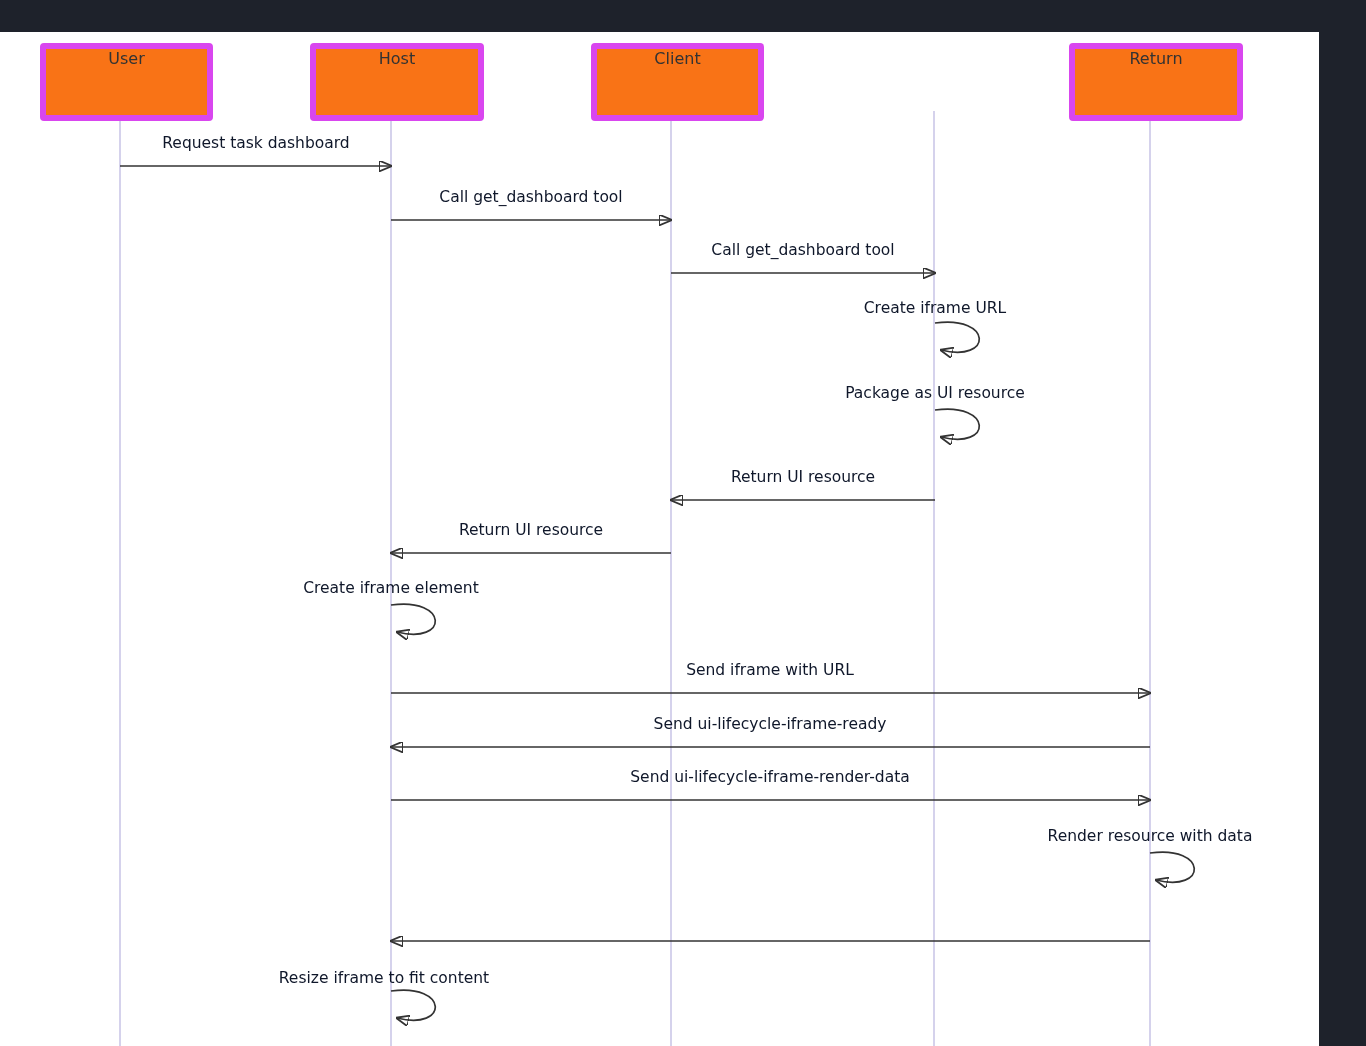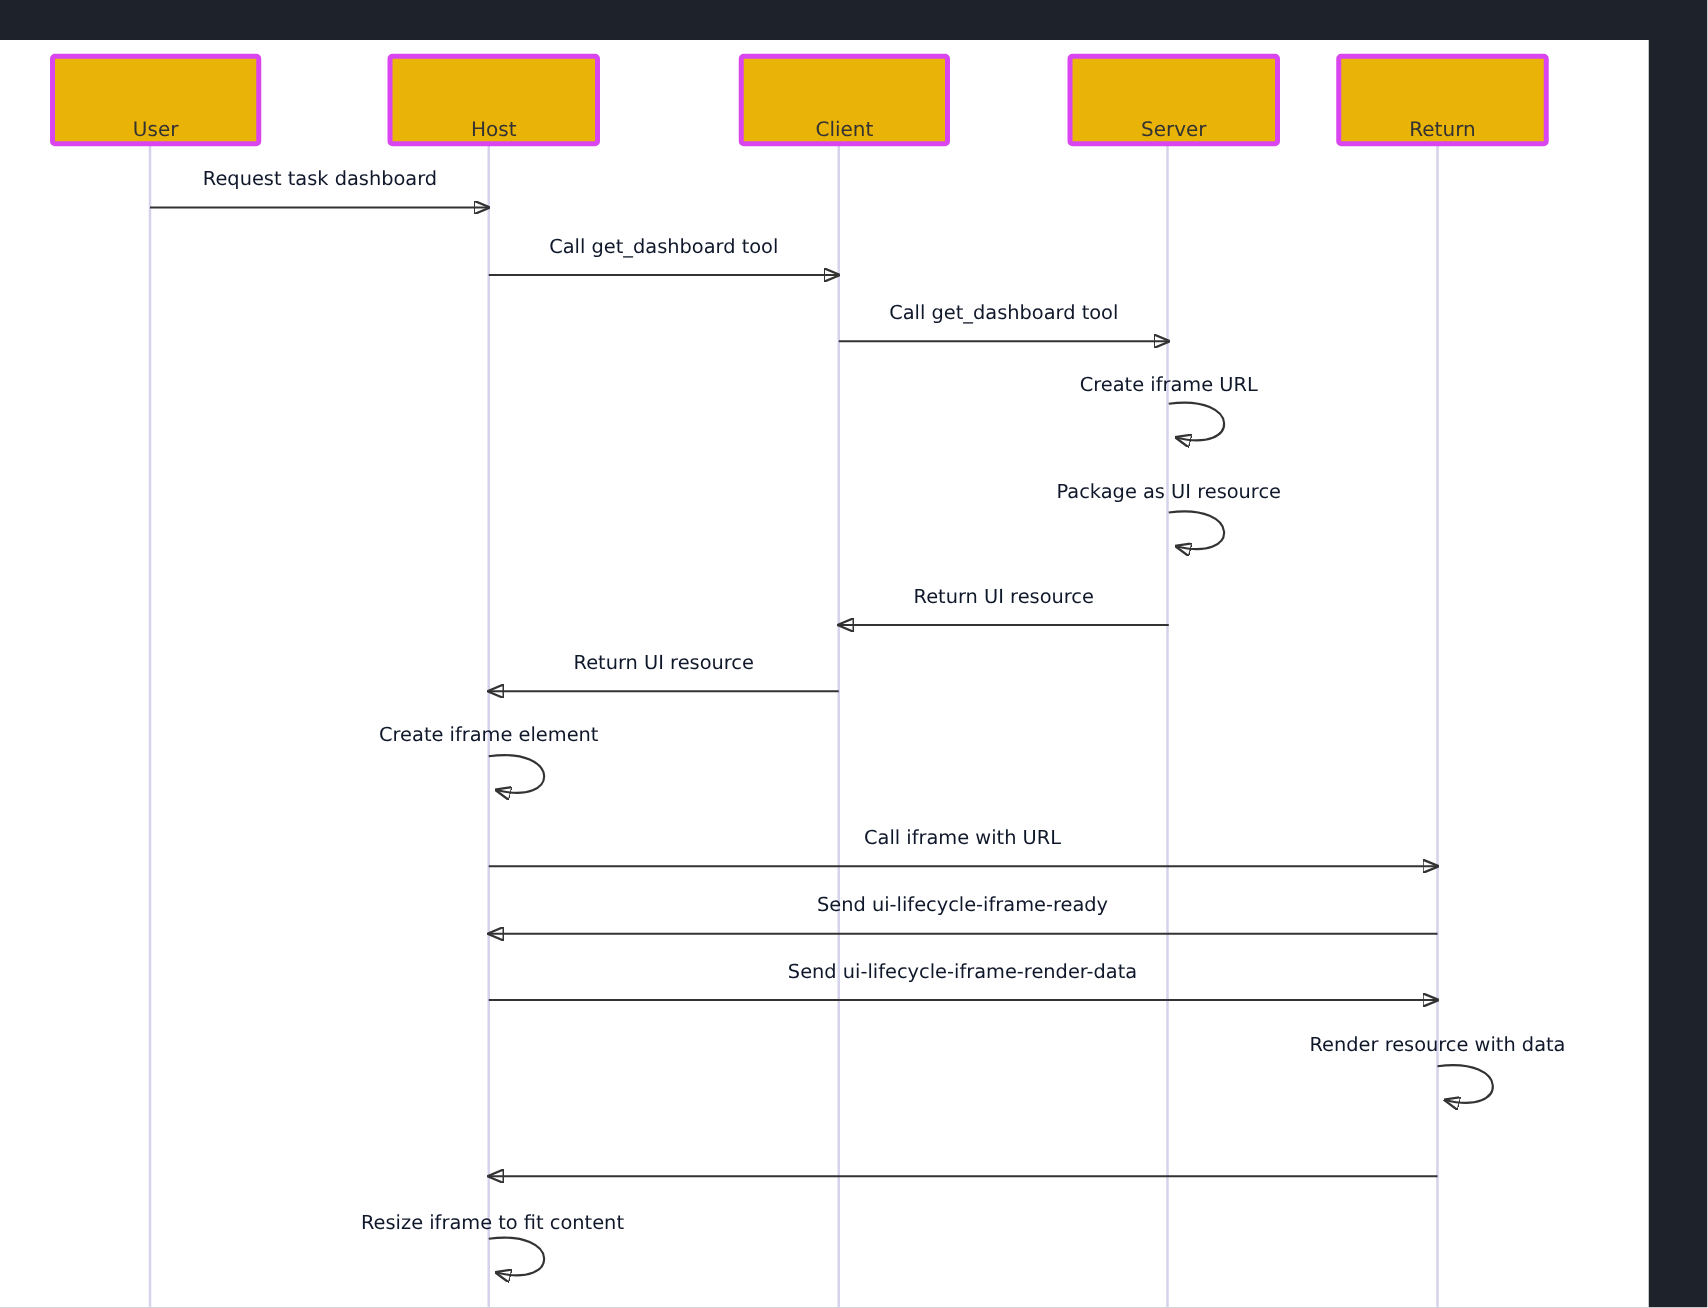--- a/index.html
+++ b/index.html
@@ -22,25 +22,25 @@
     top: 32px;
     width: 1319px;
     height: 1014px;
     background: #ffffff;
     overflow: hidden;
   }
   .actor-box {
     position: absolute;
     top: 11px;
     height: 66px;
-    background: #eab308;
-    border: 4px solid #d946ef;
+    background: #f97316;
+    border: 6px solid #d946ef;
     border-radius: 4px;
     display: flex;
-    align-items: flex-end;
+    align-items: flex-start;
     justify-content: center;
     font-size: 16px;
     color: #333333;
   }
   .lifeline {
     position: absolute;
     top: 79px;
     height: 935px;
     width: 2px;
     background: #d5d2ec;
@@ -105,35 +105,32 @@
 
     <div class="actor-box" style="left:40px;width:161px">
       <span>User</span>
     </div>
     <div class="actor-box" style="left:310px;width:162px">
       <span>Host</span>
     </div>
     <div class="actor-box" style="left:591px;width:161px">
       <span>Client</span>
     </div>
-    <div class="actor-box" style="left:854px;width:162px">
-      <span>Server</span>
-    </div>
     <div class="actor-box" style="left:1069px;width:162px">
       <span>Return</span>
     </div>
 
     <div class="msg" style="left:6px;top:101px">Request task dashboard</div>
     <div class="msg" style="left:281px;top:155px">Call get_dashboard tool</div>
     <div class="msg" style="left:553px;top:208px">Call get_dashboard tool</div>
     <div class="msg" style="left:685px;top:351px">Package as UI resource</div>
     <div class="msg" style="left:685px;top:266px">Create iframe URL</div>
     <div class="msg" style="left:553px;top:435px">Return UI resource</div>
     <div class="msg" style="left:281px;top:488px">Return UI resource</div>
     <div class="msg" style="left:141px;top:546px">Create iframe element</div>
-    <div class="msg" style="left:520px;top:628px">Call iframe with URL</div>
+    <div class="msg" style="left:520px;top:628px">Send iframe with URL</div>
     <div class="msg" style="left:520px;top:735px">Send ui-lifecycle-iframe-render-data</div>
     <div class="msg" style="left:520px;top:682px">Send ui-lifecycle-iframe-ready</div>
     <div class="msg narrow" style="left:950px;top:794px">Render resource with data</div>
-    <div class="msg" style="left:144px;top:936px">Resize iframe to fit content</div>
+    <div class="msg" style="left:134px;top:936px">Resize iframe to fit content</div>
 
   </div>
 </div>
 
 </body></html>

